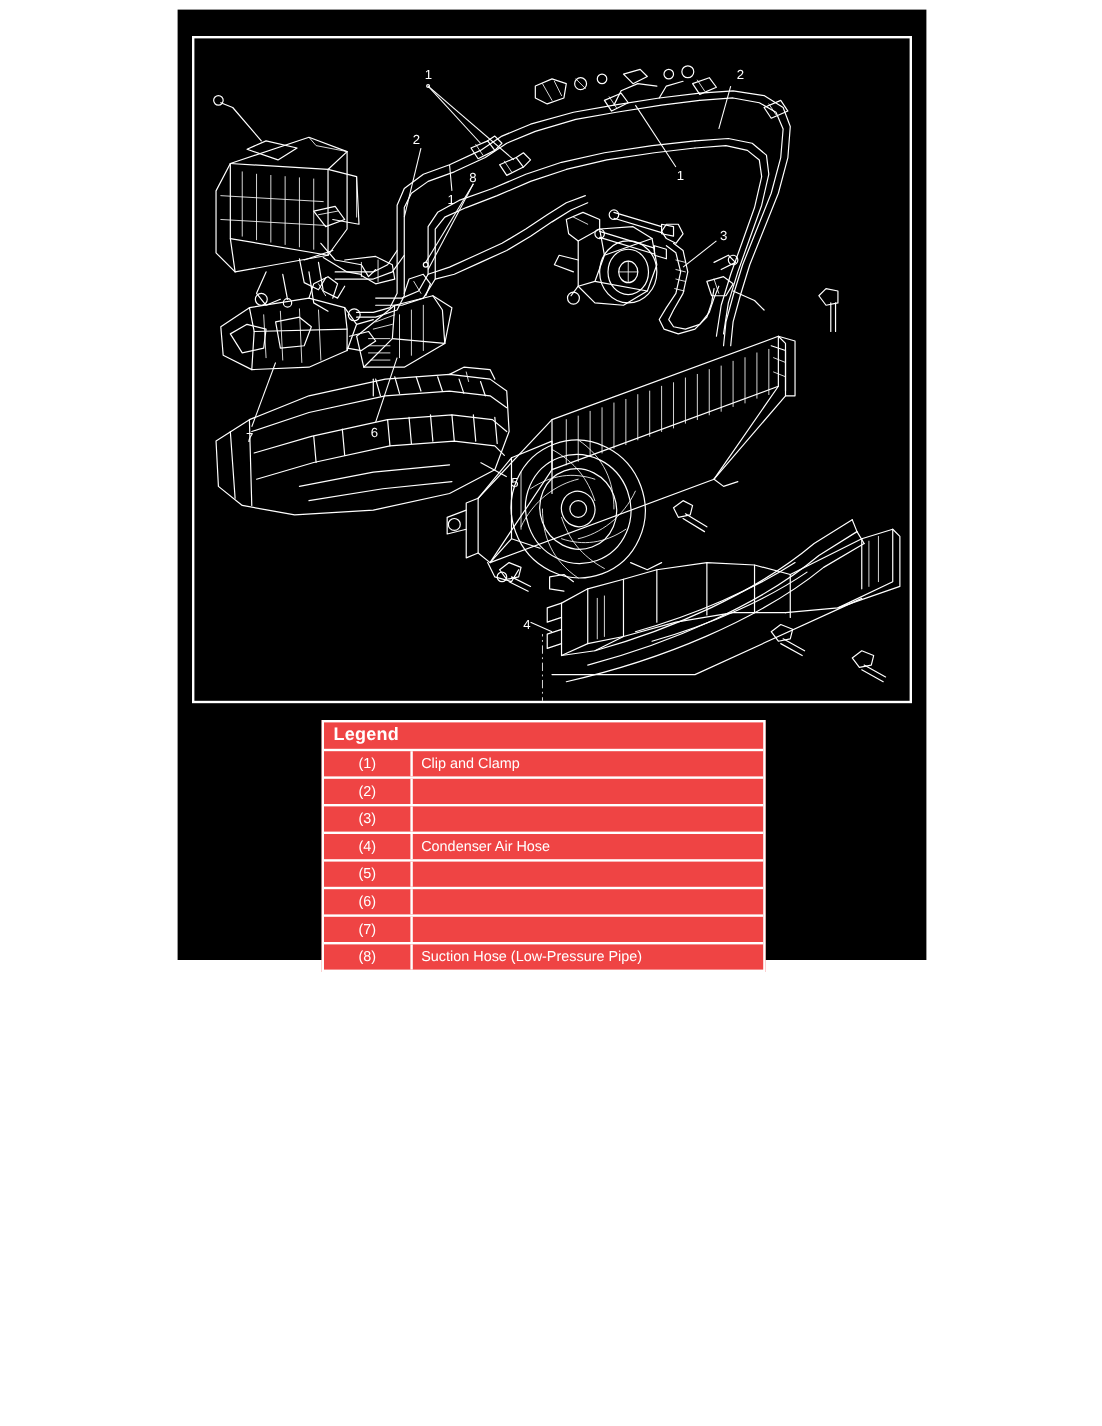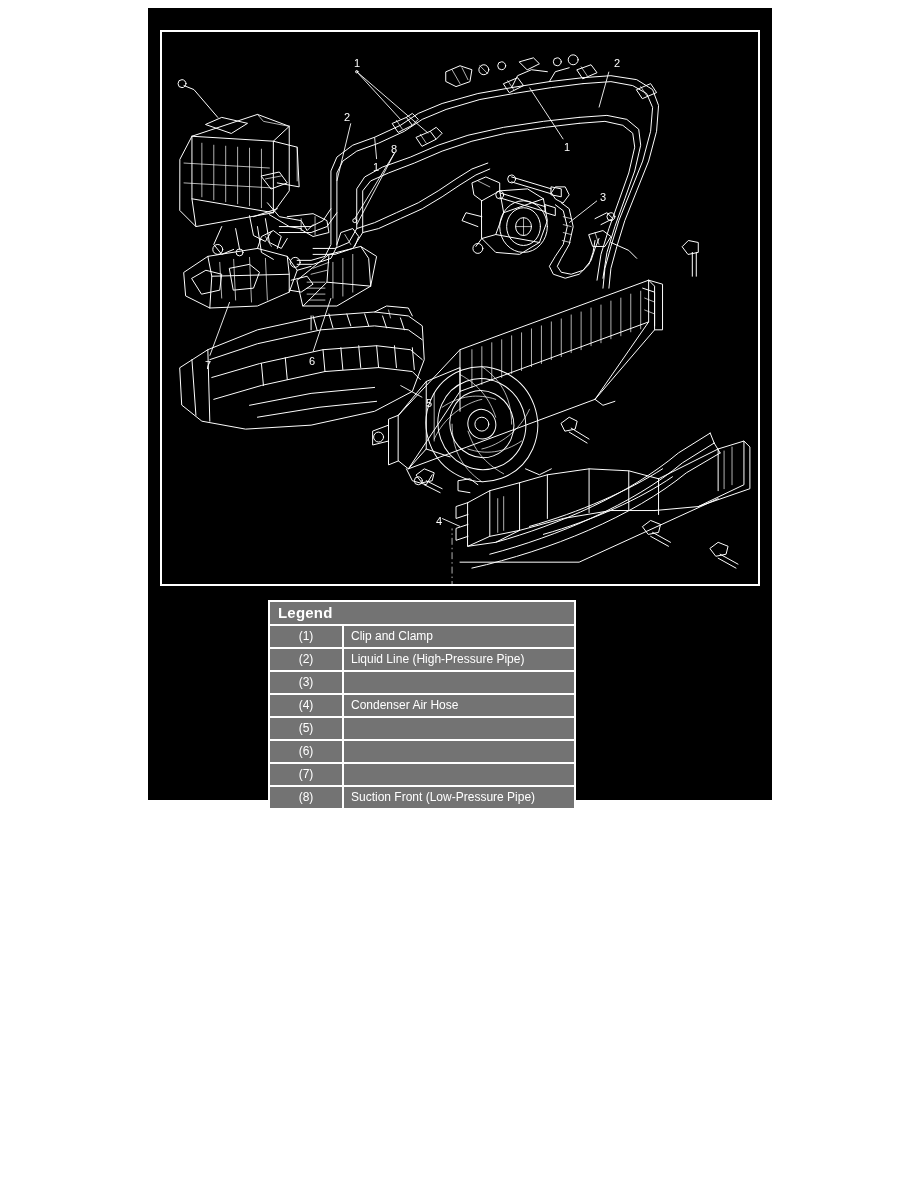--- a/index.html
+++ b/index.html
@@ -8,21 +8,21 @@
   .page{position:absolute;left:0;top:0;width:918px;height:1188px;background:#ffffff;}
 
   
   .plate{position:absolute;left:148px;top:8px;width:624px;height:792px;background:#000000;}
 
   
   .diagram-frame{position:absolute;left:12px;top:22px;width:600px;height:556px;border:2px solid #ffffff;box-sizing:border-box;}
   .diagram-canvas{position:absolute;left:0;top:0;width:100%;height:100%;}
 
   
-  .legend{position:absolute;left:120px;top:592px;width:308px;border:2px solid #ffffff;box-sizing:border-box;background:#737373;}
+  .legend{position:absolute;left:120px;top:592px;width:370px;border:2px solid #ffffff;box-sizing:border-box;background:#ef4444;}
   .legend-header{height:22px;line-height:22px;padding-left:8px;color:#ffffff;font-size:15px;font-weight:bold;letter-spacing:.2px;}
   .legend-row{display:flex;height:21px;border-top:2px solid #ffffff;}
   .legend-num{width:72px;min-width:72px;text-align:center;line-height:21px;color:#ffffff;font-size:12px;border-right:2px solid #ffffff;}
   .legend-label{flex:1;line-height:21px;color:#ffffff;font-size:12px;padding-left:7px;white-space:nowrap;}
 
   .callout{position:absolute;color:#ffffff;font-size:11px;font-family:"Liberation Sans",sans-serif;line-height:1;}
   svg{display:block;}
   .ln{fill:none;stroke:#ffffff;stroke-width:1;stroke-linecap:round;stroke-linejoin:round;}
   .ln-t{fill:none;stroke:#ffffff;stroke-width:0.7;stroke-linecap:round;stroke-linejoin:round;}
   .lead{fill:none;stroke:#ffffff;stroke-width:0.9;}
@@ -387,38 +387,37 @@
 
     <div class="legend">
       <div class="legend-header">Legend</div>
 
       <div class="legend-row">
         <div class="legend-num">(1)</div>
         <div class="legend-label">Clip and Clamp</div>
       </div>
       <div class="legend-row">
         <div class="legend-num">(2)</div>
-        <div class="legend-label">Liquid Line (High-Pressure Pipe)</div>
       </div>
       <div class="legend-row">
         <div class="legend-num">(3)</div>
       </div>
       <div class="legend-row">
         <div class="legend-num">(4)</div>
         <div class="legend-label">Condenser Air Hose</div>
       </div>
       <div class="legend-row">
         <div class="legend-num">(5)</div>
       </div>
       <div class="legend-row">
         <div class="legend-num">(6)</div>
       </div>
       <div class="legend-row">
         <div class="legend-num">(7)</div>
       </div>
       <div class="legend-row">
         <div class="legend-num">(8)</div>
-        <div class="legend-label">Suction Front (Low-Pressure Pipe)</div>
+        <div class="legend-label">Suction Hose (Low-Pressure Pipe)</div>
       </div>
     </div>
 
   </div>
 </div>
 
 </body></html>

